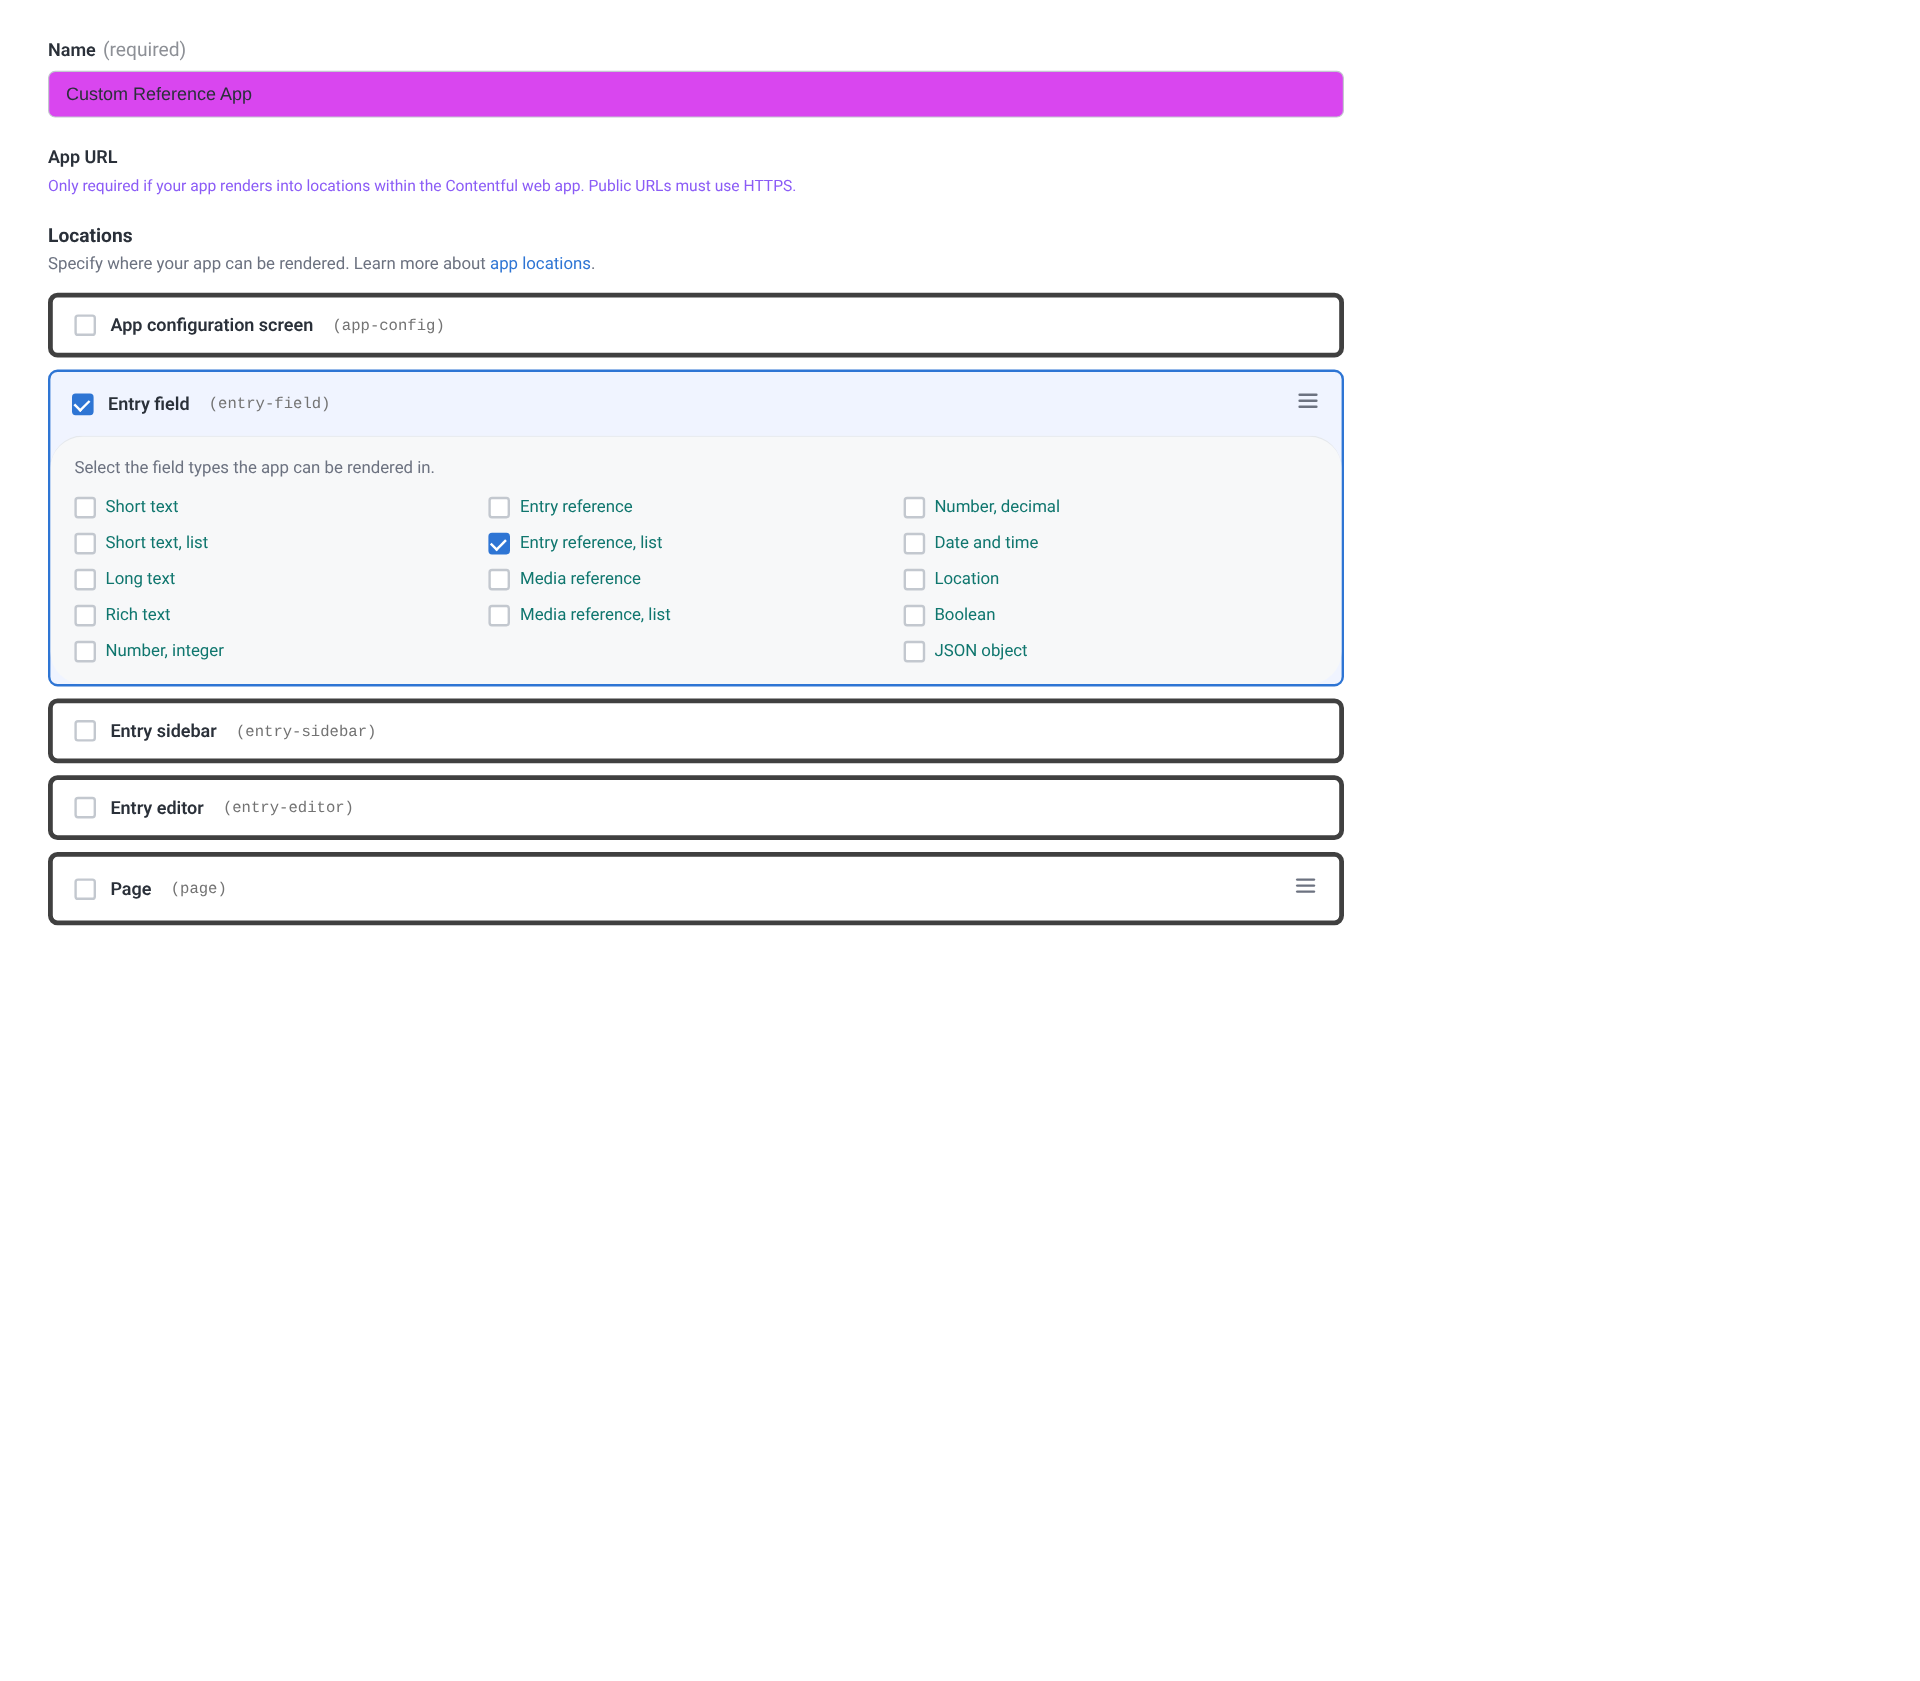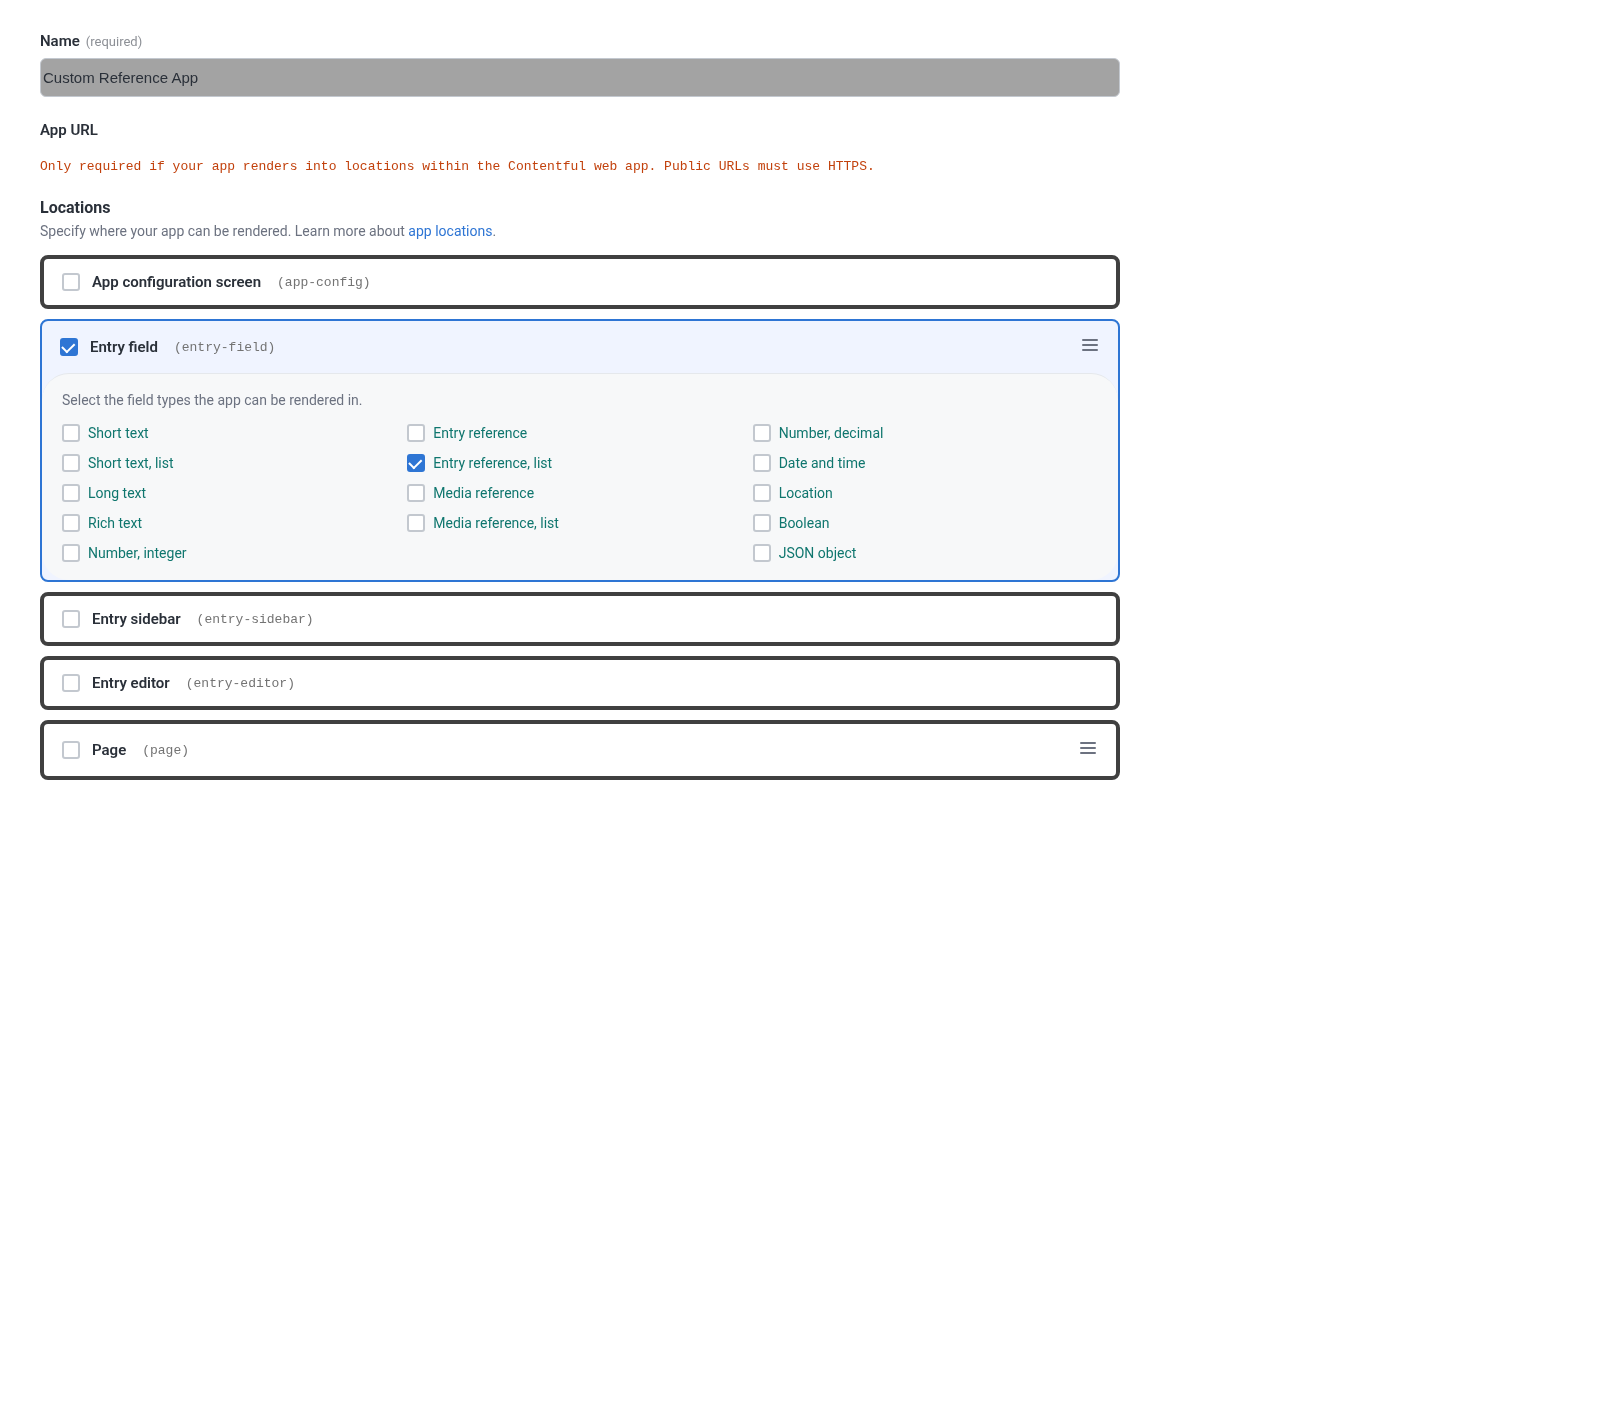--- a/index.html
+++ b/index.html
@@ -21,39 +21,38 @@
       color: #2a3039;
       margin-bottom: 8px;
       display: flex;
       align-items: baseline;
       gap: 6px;
     }
 
     .field-label .required {
       font-weight: 400;
       color: #8d9096;
-      font-size: 13px;
+      font-size: 16px;
     }
 
     .text-input {
       width: 100%;
-      padding: 10px 2px;
+      padding: 10px 14px;
       border: 1px solid #c3c8cf;
       border-radius: 6px;
       font-size: 15px;
       color: #2a3039;
       outline: none;
-      background: #a3a3a3;
+      background: #d946ef;
     }
 
     .help-text {
       font-size: 13px;
-      color: #c2410c;
-      margin-top: 20px;
-      font-family: Liberation Mono, monospace;
+      color: #8b5cf6;
+      margin-top: 8px;
     }
 
     .section-title {
       font-size: 16px;
       font-weight: 700;
       color: #2a3039;
       margin-bottom: 6px;
     }
 
     .section-subtitle {

